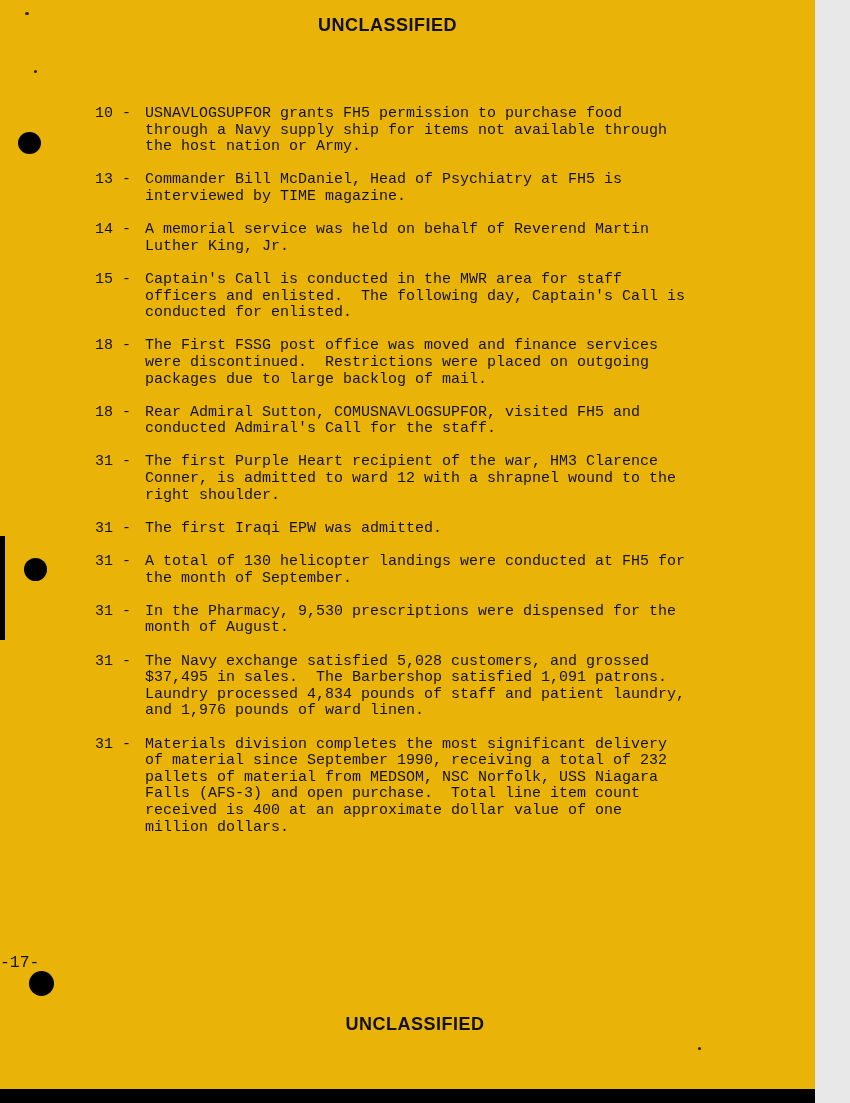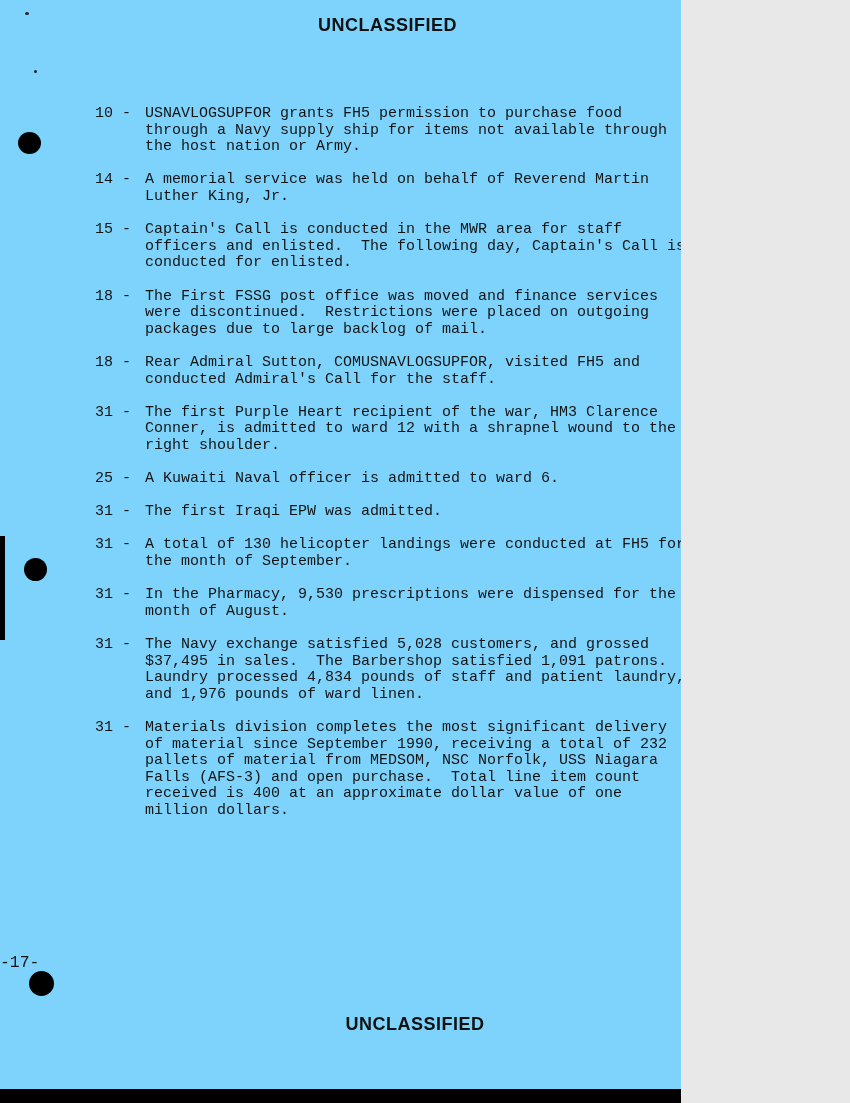--- a/index.html
+++ b/index.html
@@ -2,23 +2,23 @@
 <html><head>
 <meta charset="utf-8">
 <style>
   html, body {
     margin: 0;
     padding: 0;
     background: #e8e8e8;
   }
   .page {
     position: relative;
-    width: 681px;
+    width: 815px;
     height: 1103px;
-    background: #7dd3fc;
+    background: #eab308;
     overflow: hidden;
     font-family: "Liberation Mono", "DejaVu Sans Mono", monospace;
     color: #141414;
   }
   .classification-header {
     position: absolute;
     top: 15px;
     left: 318px;
     font-family: "Liberation Sans", sans-serif;
     font-weight: bold;
@@ -109,20 +109,25 @@
   <div class="classification-header">UNCLASSIFIED</div>
 
   <div class="entries">
     <div class="entry">
       <span class="day">10 -</span>
       <div class="text">USNAVLOGSUPFOR grants FH5 permission to purchase food
 through a Navy supply ship for items not available through
 the host nation or Army.</div>
     </div>
     <div class="entry">
+      <span class="day">13 -</span>
+      <div class="text">Commander Bill McDaniel, Head of Psychiatry at FH5 is
+interviewed by TIME magazine.</div>
+    </div>
+    <div class="entry">
       <span class="day">14 -</span>
       <div class="text">A memorial service was held on behalf of Reverend Martin
 Luther King, Jr.</div>
     </div>
     <div class="entry">
       <span class="day">15 -</span>
       <div class="text">Captain's Call is conducted in the MWR area for staff
 officers and enlisted.  The following day, Captain's Call is
 conducted for enlisted.</div>
     </div>
@@ -135,24 +140,20 @@
     <div class="entry">
       <span class="day">18 -</span>
       <div class="text">Rear Admiral Sutton, COMUSNAVLOGSUPFOR, visited FH5 and
 conducted Admiral's Call for the staff.</div>
     </div>
     <div class="entry">
       <span class="day">31 -</span>
       <div class="text">The first Purple Heart recipient of the war, HM3 Clarence
 Conner, is admitted to ward 12 with a shrapnel wound to the
 right shoulder.</div>
-    </div>
-    <div class="entry">
-      <span class="day">25 -</span>
-      <div class="text">A Kuwaiti Naval officer is admitted to ward 6.</div>
     </div>
     <div class="entry">
       <span class="day">31 -</span>
       <div class="text">The first Iraqi EPW was admitted.</div>
     </div>
     <div class="entry">
       <span class="day">31 -</span>
       <div class="text">A total of 130 helicopter landings were conducted at FH5 for
 the month of September.</div>
     </div>

